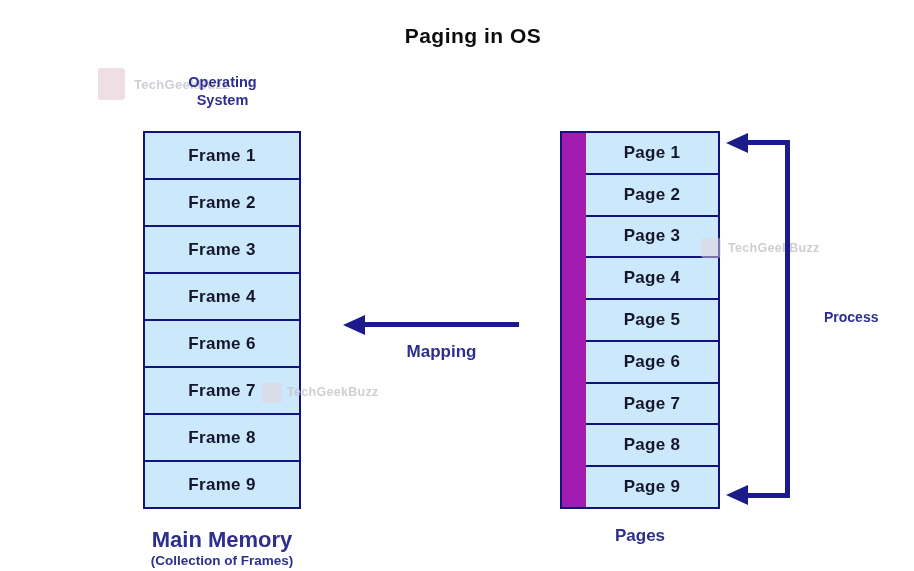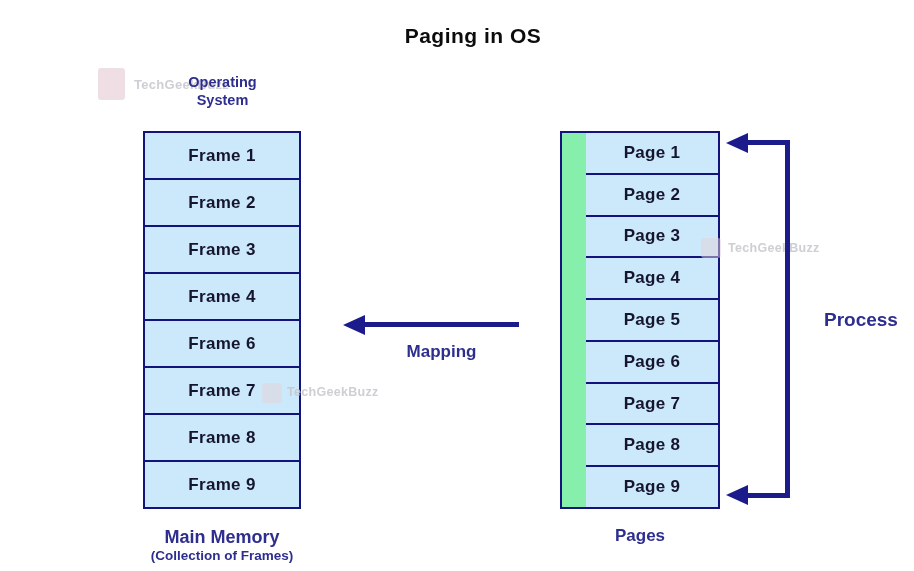--- a/index.html
+++ b/index.html
@@ -8,41 +8,41 @@
     font-family:"Liberation Sans",sans-serif;overflow:hidden;
   }
   .title{
     position:absolute;top:24px;left:16px;width:914px;text-align:center;
     font-size:21px;font-weight:700;color:#0c0c0c;letter-spacing:.5px;
   }
   
   .ptable{
     position:absolute;top:131px;width:158px;height:378px;
     border:2px solid #13137e;box-sizing:border-box;
-    display:flex;flex-direction:column;background:#86efac;
+    display:flex;flex-direction:column;background:#a21caf;
   }
   .ptable.left{left:143px;}
   .ptable.right{left:560px;width:160px;padding-left:24px;}
   .cell{
     flex:1;display:flex;align-items:center;justify-content:center;
     background:#cbe9fa;border-top:2px solid #13137e;
     font-size:17px;font-weight:700;color:#15152e;letter-spacing:.3px;
   }
   .cell:first-child{border-top:none;}
   
   .navy{color:#2e2e8f;font-weight:700;}
   .os-label{
     position:absolute;left:170px;top:74px;width:105px;text-align:center;
     font-size:14.5px;line-height:1.22;z-index:3;
   }
   .mm-caption{position:absolute;left:83px;top:527px;width:278px;text-align:center;z-index:3;}
-  .mm-line1{font-size:18px;}
+  .mm-line1{font-size:22px;}
   .mm-line2{font-size:13.5px;}
   .pages-caption{position:absolute;left:560px;top:526px;width:160px;text-align:center;font-size:17px;z-index:3;}
-  .process-label{position:absolute;left:824px;top:309px;font-size:19px;z-index:3;}
+  .process-label{position:absolute;left:824px;top:309px;font-size:14px;z-index:3;}
   .mapping-label{position:absolute;left:364px;top:342px;width:155px;text-align:center;font-size:17px;z-index:3;}
   
   .hline{position:absolute;height:5px;background:#1b1b8c;z-index:2;}
   .vline{position:absolute;width:5px;background:#1b1b8c;z-index:2;}
   .arrowhead-left{
     position:absolute;width:0;height:0;z-index:2;
     border-top:10px solid transparent;border-bottom:10px solid transparent;
     border-right:22px solid #1b1b8c;
   }
   #map-line{left:364px;top:322px;width:155px;}

